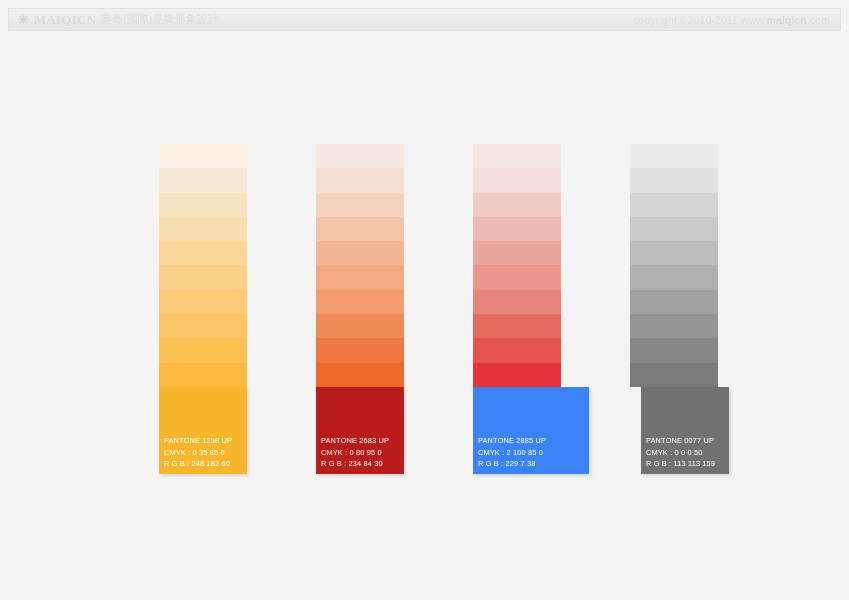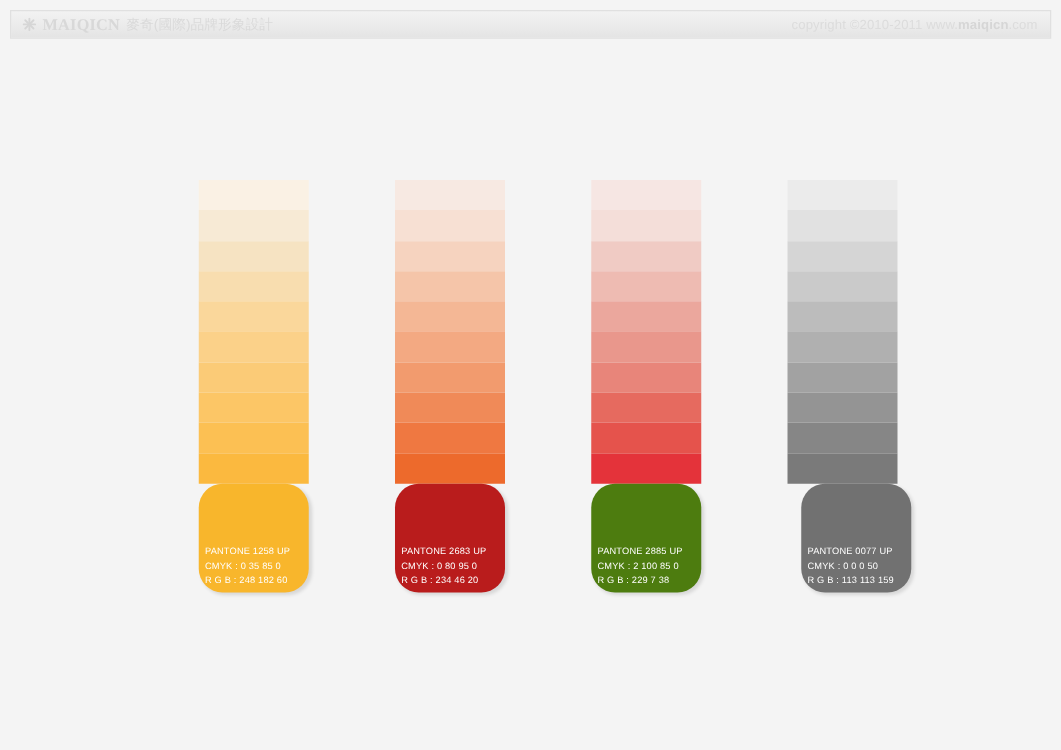--- a/index.html
+++ b/index.html
@@ -84,21 +84,20 @@
   }
   .tint {
     height: 24.3px;
     width: 100%;
   }
   .base {
     position: relative;
     width: 100%;
     height: 87px;
     box-shadow: 2px 2px 3px rgba(0,0,0,0.12);
-    border-radius: 19px;
   }
   .info {
     position: absolute;
     left: 5px;
     bottom: 5px;
     color: #ffffff;
     font-size: 7.4px;
     line-height: 11.2px;
     letter-spacing: 0.15px;
     white-space: nowrap;
@@ -156,36 +155,36 @@
       <div class="tint" style="background: rgb(244, 183, 149);"></div>
       <div class="tint" style="background: rgb(243, 169, 130);"></div>
       <div class="tint" style="background: rgb(242, 155, 110);"></div>
       <div class="tint" style="background: rgb(240, 138, 88);"></div>
       <div class="tint" style="background: rgb(239, 120, 65);"></div>
       <div class="tint" style="background: rgb(237, 106, 44);"></div>
       <div class="base" style="background: #b91c1c;">
         <div class="info">
           <div>PANTONE 2683 UP</div>
           <div>CMYK : 0 80 95 0</div>
-          <div>R G B : 234 46 20</div>
+          <div>R G B : 234 84 30</div>
         </div>
       </div>
     </div>
     <div class="swatch-col" style="left: 314px;">
       <div class="tint" style="background: rgb(246, 230, 227);"></div>
       <div class="tint" style="background: rgb(244, 222, 217);"></div>
       <div class="tint" style="background: rgb(240, 203, 196);"></div>
       <div class="tint" style="background: rgb(238, 187, 178);"></div>
       <div class="tint" style="background: rgb(235, 167, 157);"></div>
       <div class="tint" style="background: rgb(233, 151, 140);"></div>
       <div class="tint" style="background: rgb(232, 133, 122);"></div>
       <div class="tint" style="background: rgb(230, 106, 95);"></div>
       <div class="tint" style="background: rgb(229, 83, 76);"></div>
       <div class="tint" style="background: rgb(228, 51, 58);"></div>
-      <div class="base" style="background: #4d7c0f;">
+      <div class="base" style="background: #3b82f6; padding-left: 28px;">
         <div class="info">
           <div>PANTONE 2885 UP</div>
           <div>CMYK : 2 100 85 0</div>
           <div>R G B : 229 7 38</div>
         </div>
       </div>
     </div>
     <div class="swatch-col" style="left: 471px;">
       <div class="tint" style="background: rgb(235, 235, 235);"></div>
       <div class="tint" style="background: rgb(225, 225, 225);"></div>

